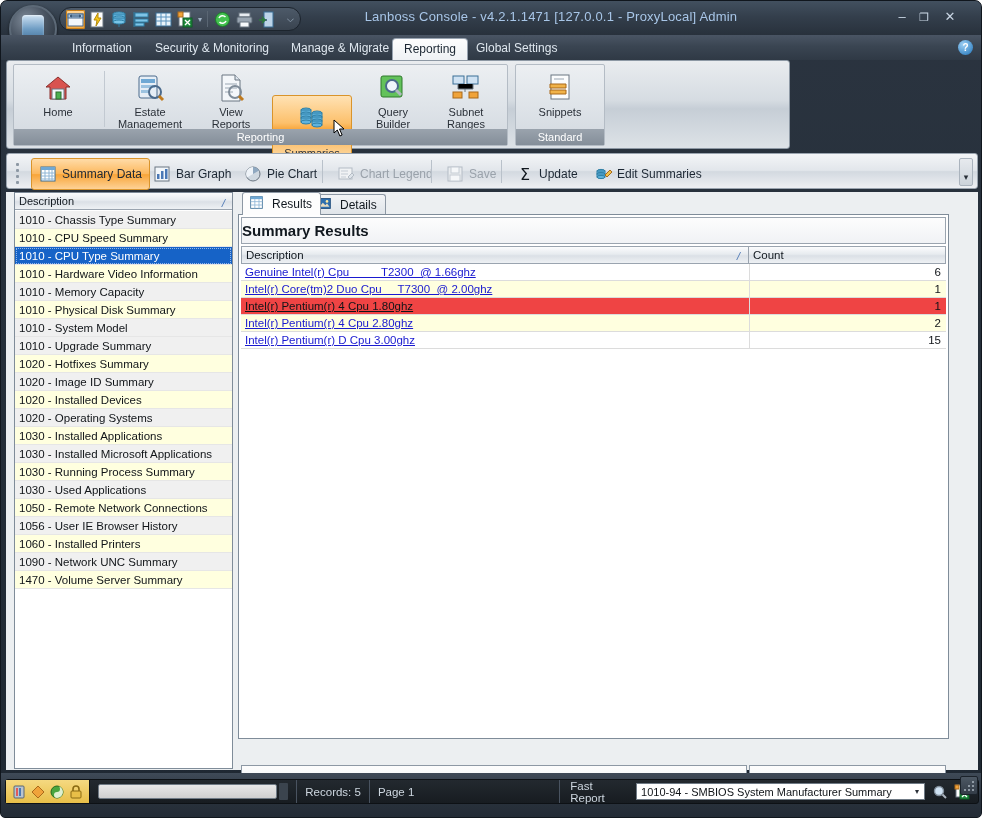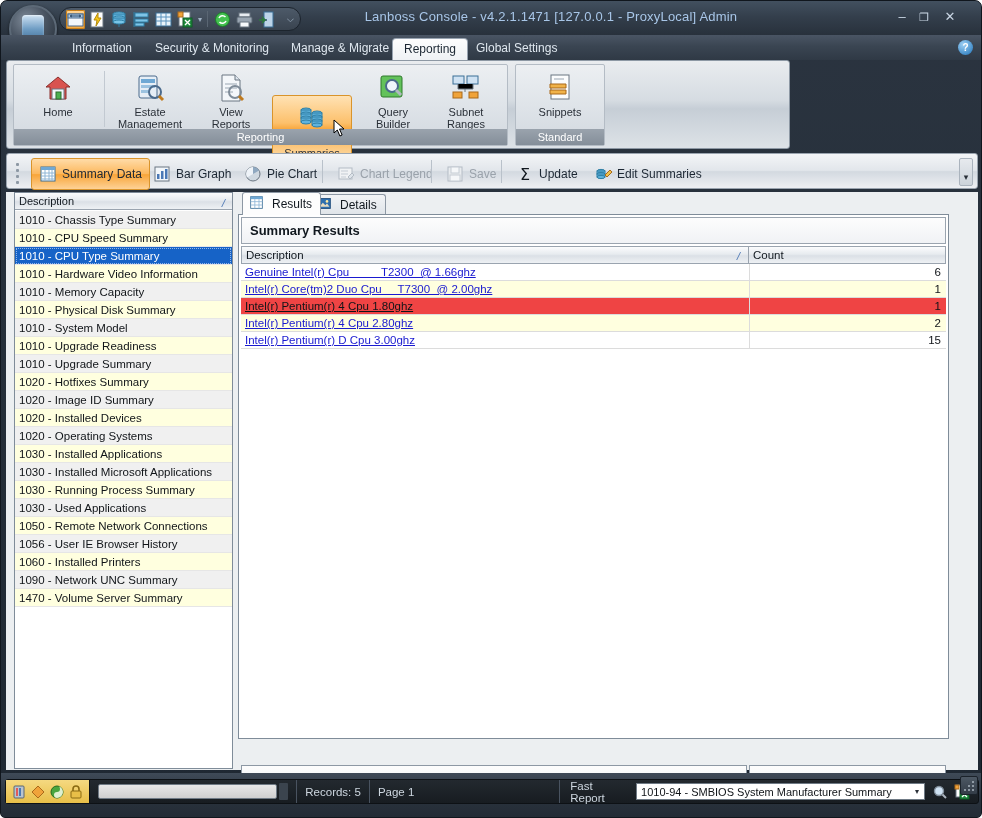--- a/index.html
+++ b/index.html
@@ -220,22 +220,22 @@
   }
 
   #grid-box {
     position: absolute; left: 0; top: 22px; width: 711px; height: 525px;
     background: #ffffff; border: 1px solid #7f8c99;
   }
   #grid-title {
     position: absolute; left: 2px; top: 2px; width: 705px; height: 27px;
     background: linear-gradient(180deg,#fdfdfd 0%,#f0f2f5 100%);
     border: 1px solid #9aa4af;
-    font-size: 13px; font-weight: bold; color: #11181f;
-    line-height: 26px; padding-left: 8px;
+    font-size: 15px; font-weight: bold; color: #11181f;
+    line-height: 26px; 
   }
   #grid-head {
     position: absolute; left: 2px; top: 31px; width: 705px; height: 18px;
     display: flex;
   }
   .ghcell {
     position: relative;
     background: linear-gradient(180deg,#fbfcfd 0%,#e7ebef 45%,#dbe0e6 55%,#eef1f4 100%);
     border: 1px solid #9aa4af; border-left: none;
     font-size: 11.5px; color: #11181f; line-height: 16px; padding-left: 4px;
@@ -647,21 +647,20 @@
         <span class="sortmark">/</span>
       </div>
       <div id="left-list">
           <div class="litem even">1010 - Chassis Type Summary</div>
           <div class="litem odd">1010 - CPU Speed Summary</div>
           <div class="litem selected">1010 - CPU Type Summary</div>
           <div class="litem odd">1010 - Hardware Video Information</div>
           <div class="litem even">1010 - Memory Capacity</div>
           <div class="litem odd">1010 - Physical Disk Summary</div>
           <div class="litem even">1010 - System Model</div>
-          <div class="litem odd">1010 - Upgrade Readiness</div>
           <div class="litem even">1010 - Upgrade Summary</div>
           <div class="litem odd">1020 - Hotfixes Summary</div>
           <div class="litem even">1020 - Image ID Summary</div>
           <div class="litem odd">1020 - Installed Devices</div>
           <div class="litem even">1020 - Operating Systems</div>
           <div class="litem odd">1030 - Installed Applications</div>
           <div class="litem even">1030 - Installed Microsoft Applications</div>
           <div class="litem odd">1030 - Running Process Summary</div>
           <div class="litem even">1030 - Used Applications</div>
           <div class="litem odd">1050 - Remote Network Connections</div>

